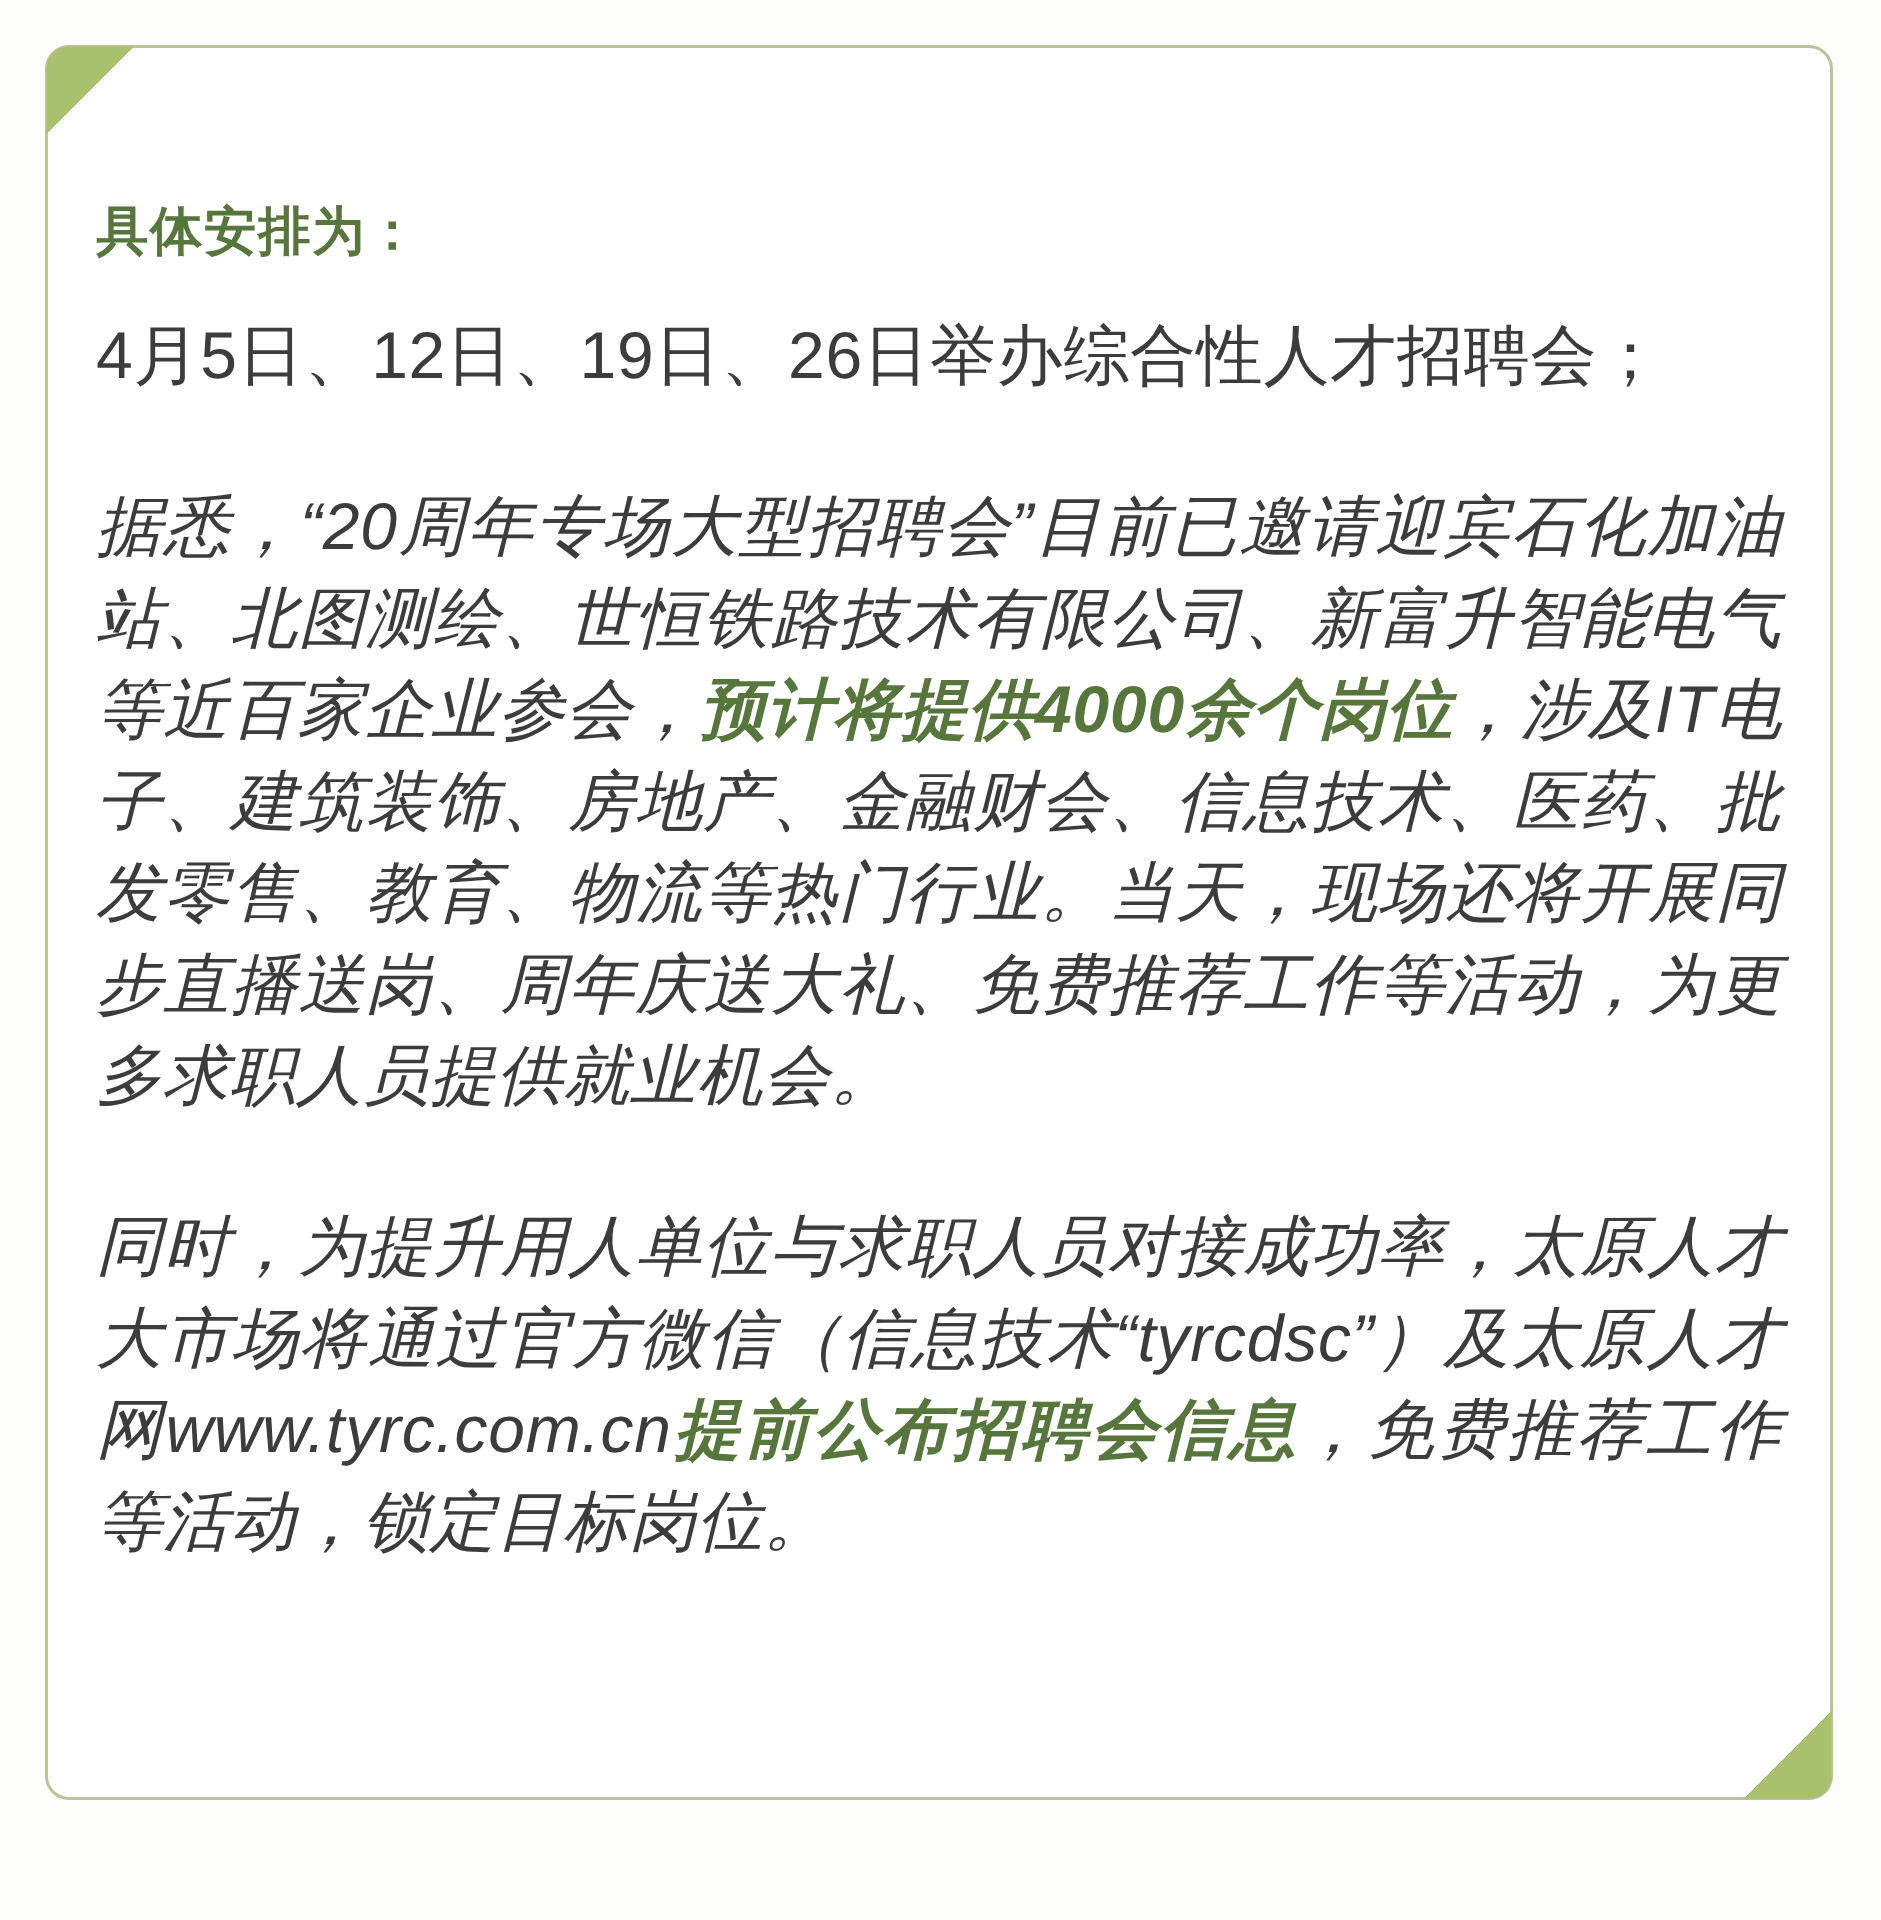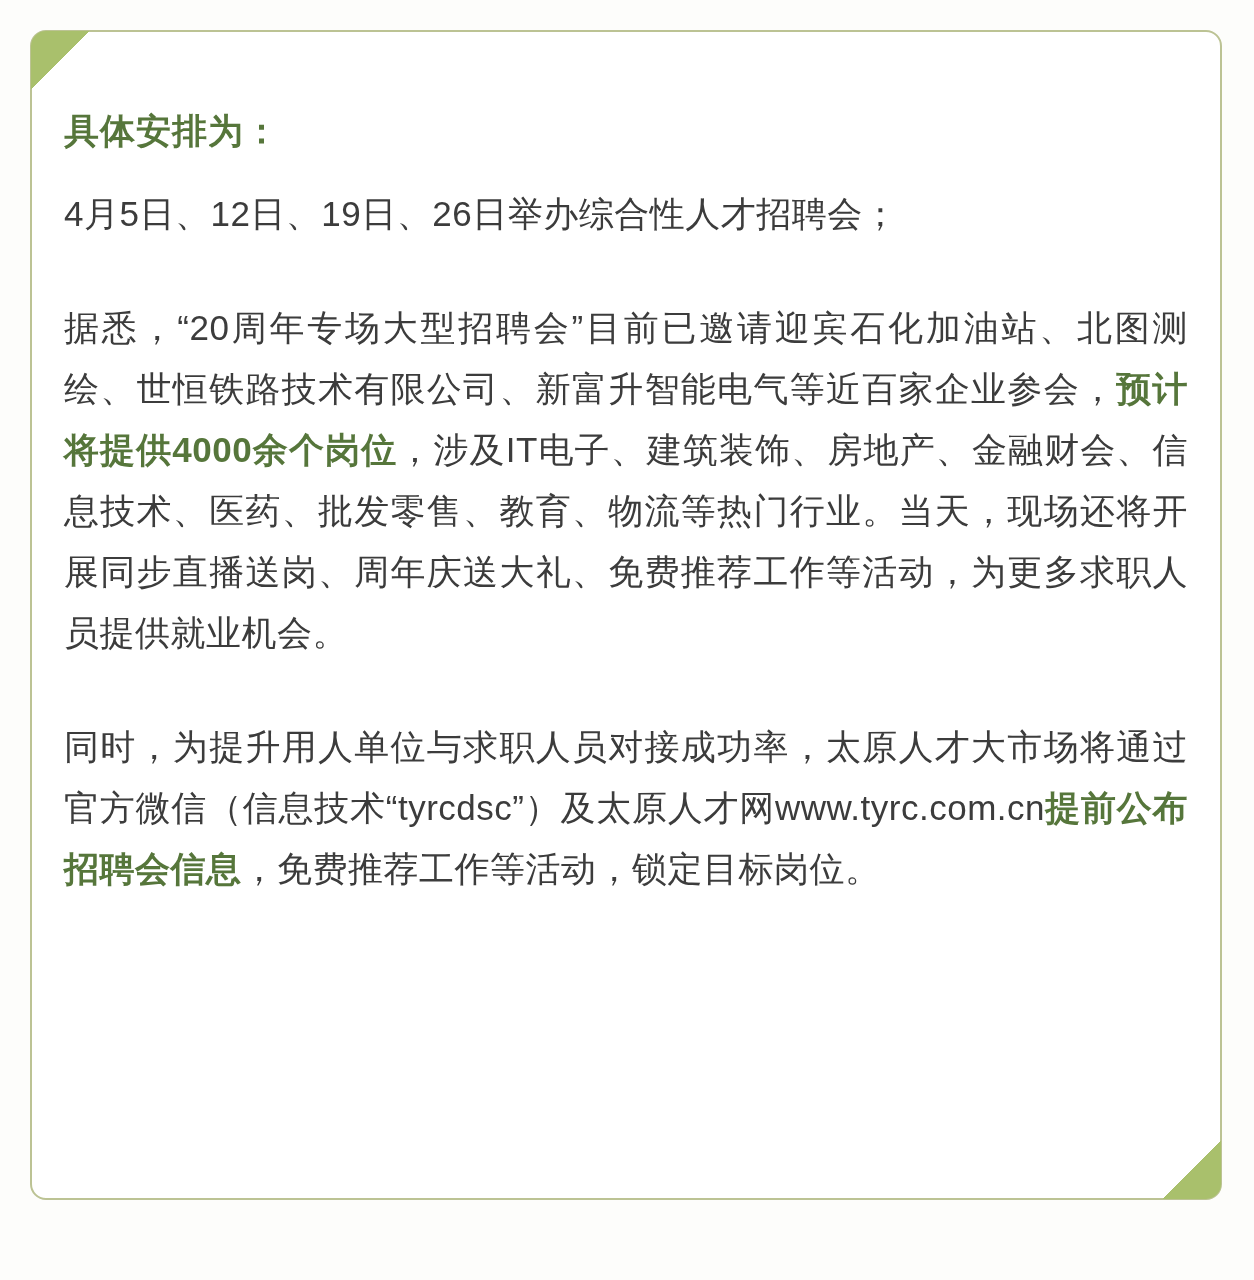--- a/index.html
+++ b/index.html
@@ -32,42 +32,43 @@
     background: linear-gradient(135deg, #a9c06c 50%, rgba(169,192,108,0) 50.5%);
   }
   .corner.br {
     right: -1px; bottom: -1px;
     border-bottom-right-radius: 15px;
     background: linear-gradient(315deg, #a9c06c 50%, rgba(169,192,108,0) 50.5%);
   }
   .content {
     position: absolute;
     inset: 0;
-    padding: 68px 32px 58px 32px;
+    padding: 92px 32px 58px 32px;
     overflow: hidden;
   }
   .heading {
     font-size: 35px;
     font-weight: 700;
     color: #56763b;
     line-height: 61px;
     letter-spacing: 1px;
     margin-bottom: 22px;
   }
   p.line {
-    font-size: 35px;
+    font-size: 44px;
     color: #3c3c3c;
     line-height: 61px;
     text-align: justify;
     letter-spacing: 0.5px;
     margin-bottom: 22px;
   }
   p.para {
     margin-top: 53px;
     margin-bottom: 0;
+    font-style: italic;
   }
   .hl {
     color: #56763b;
     font-weight: 700;
   }
 </style>
 </head>
 <body>
 
 <div class="card">

